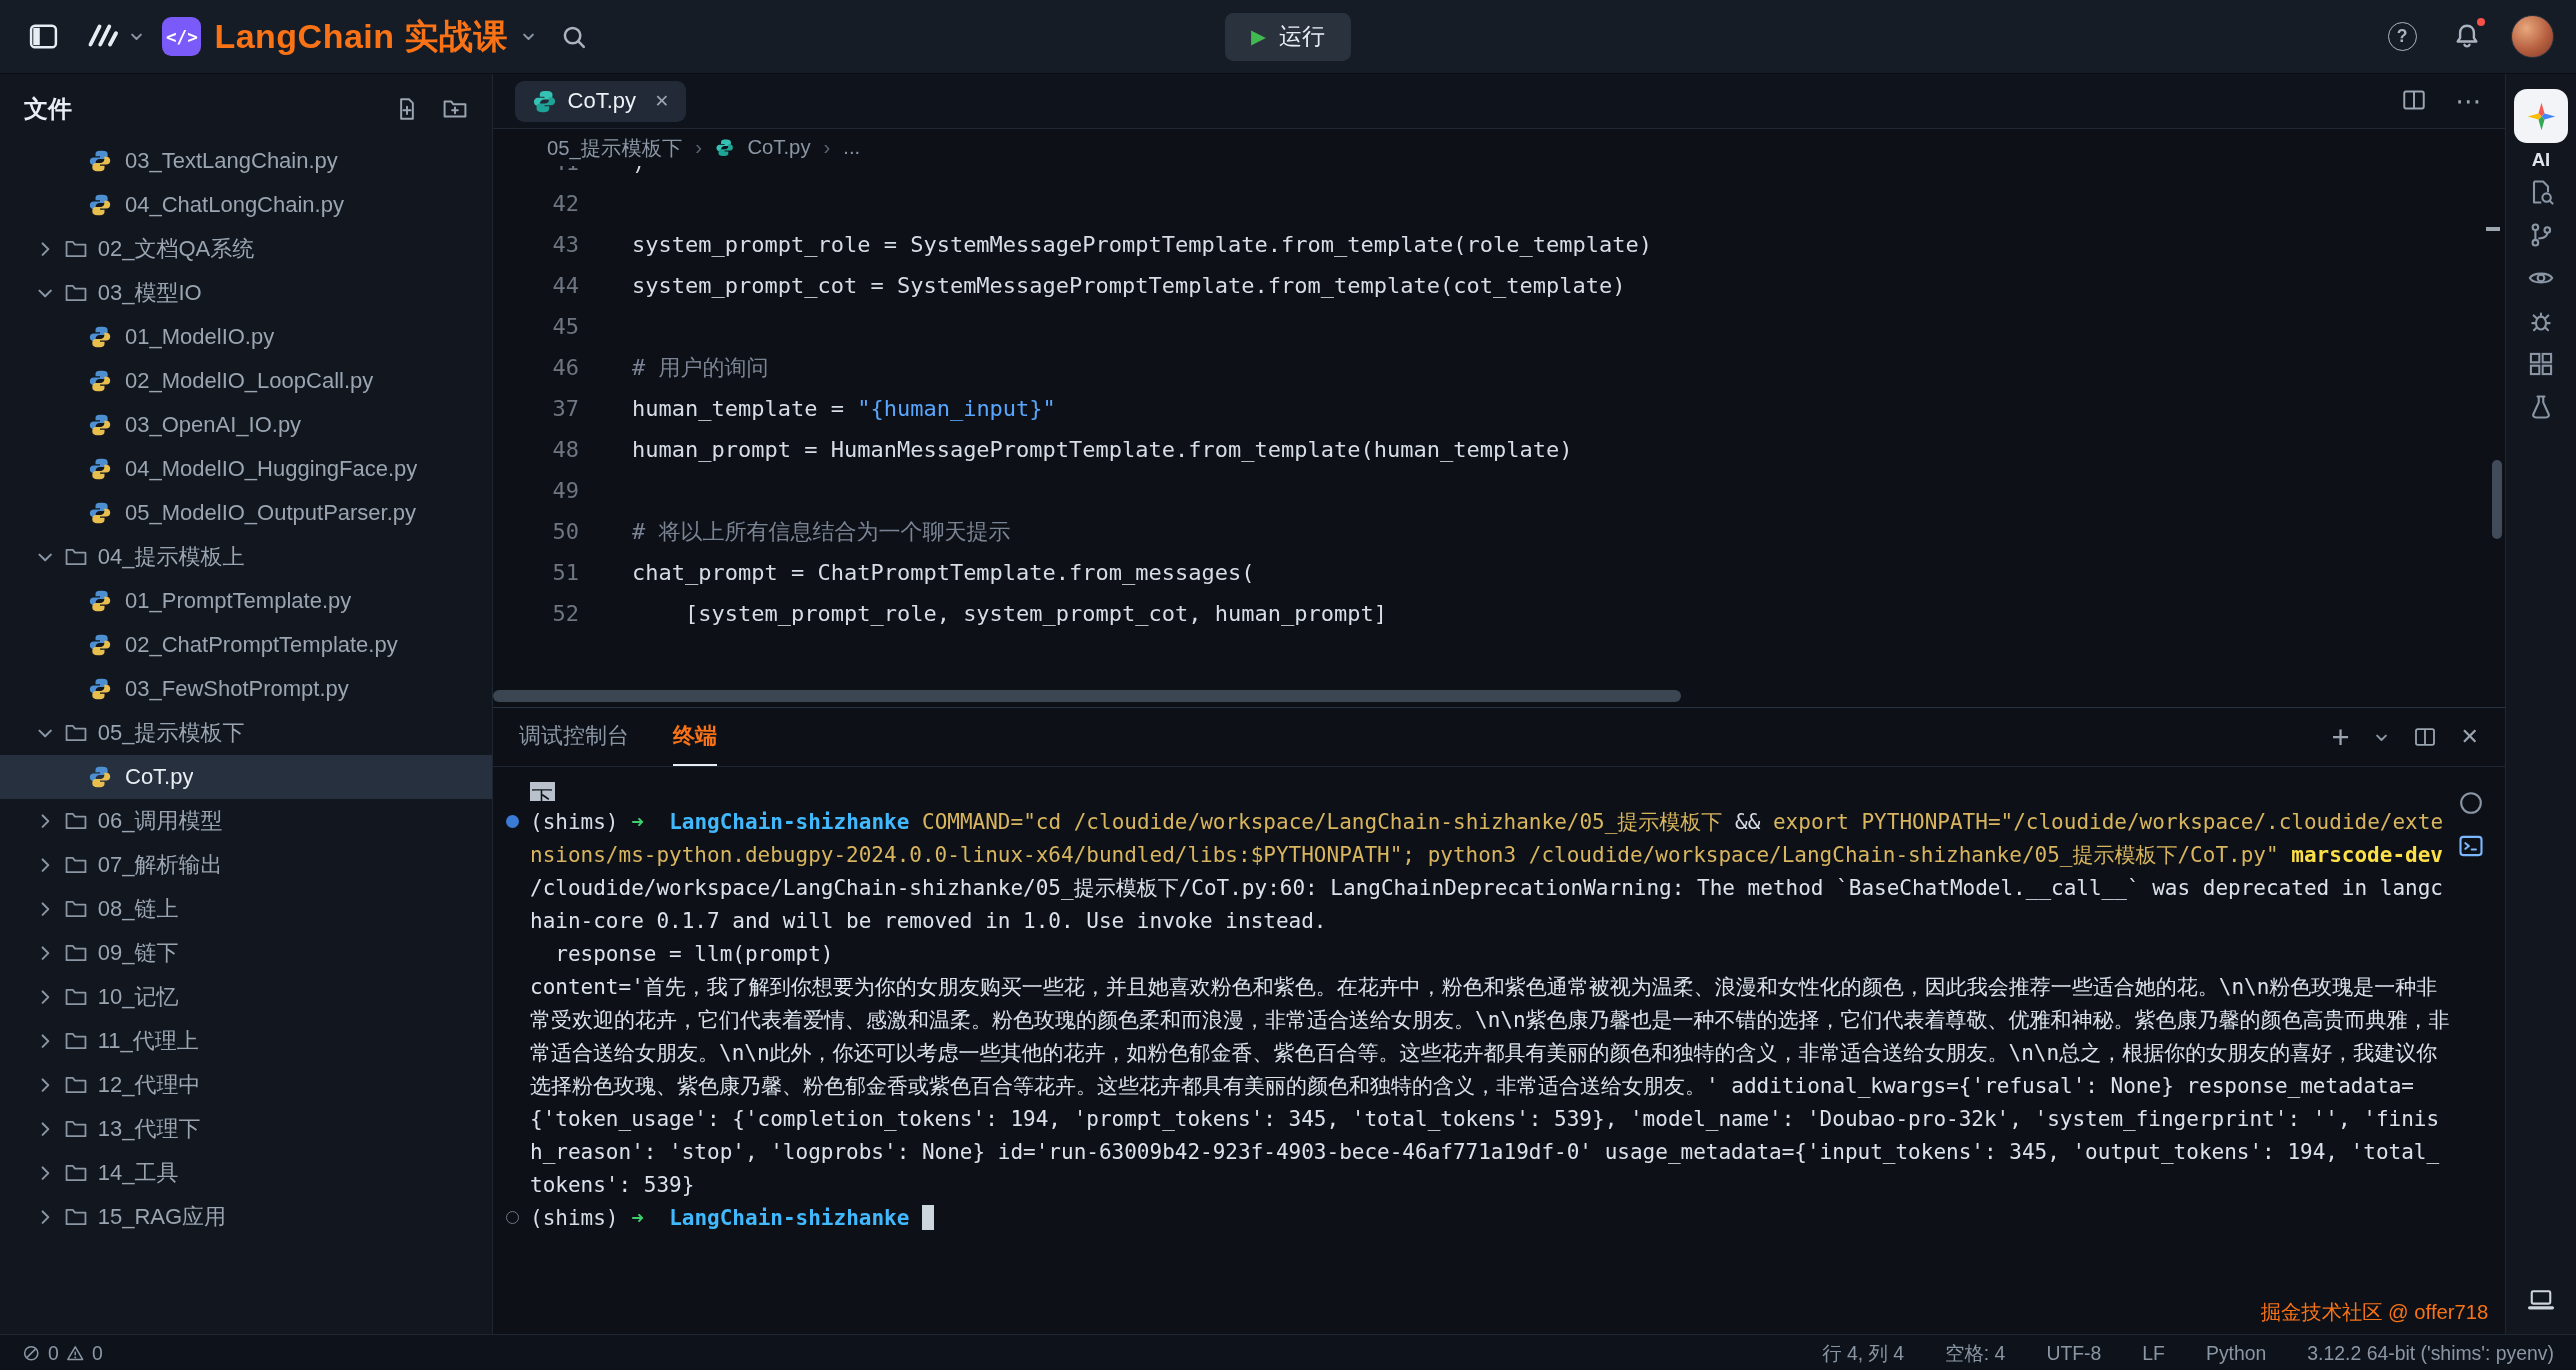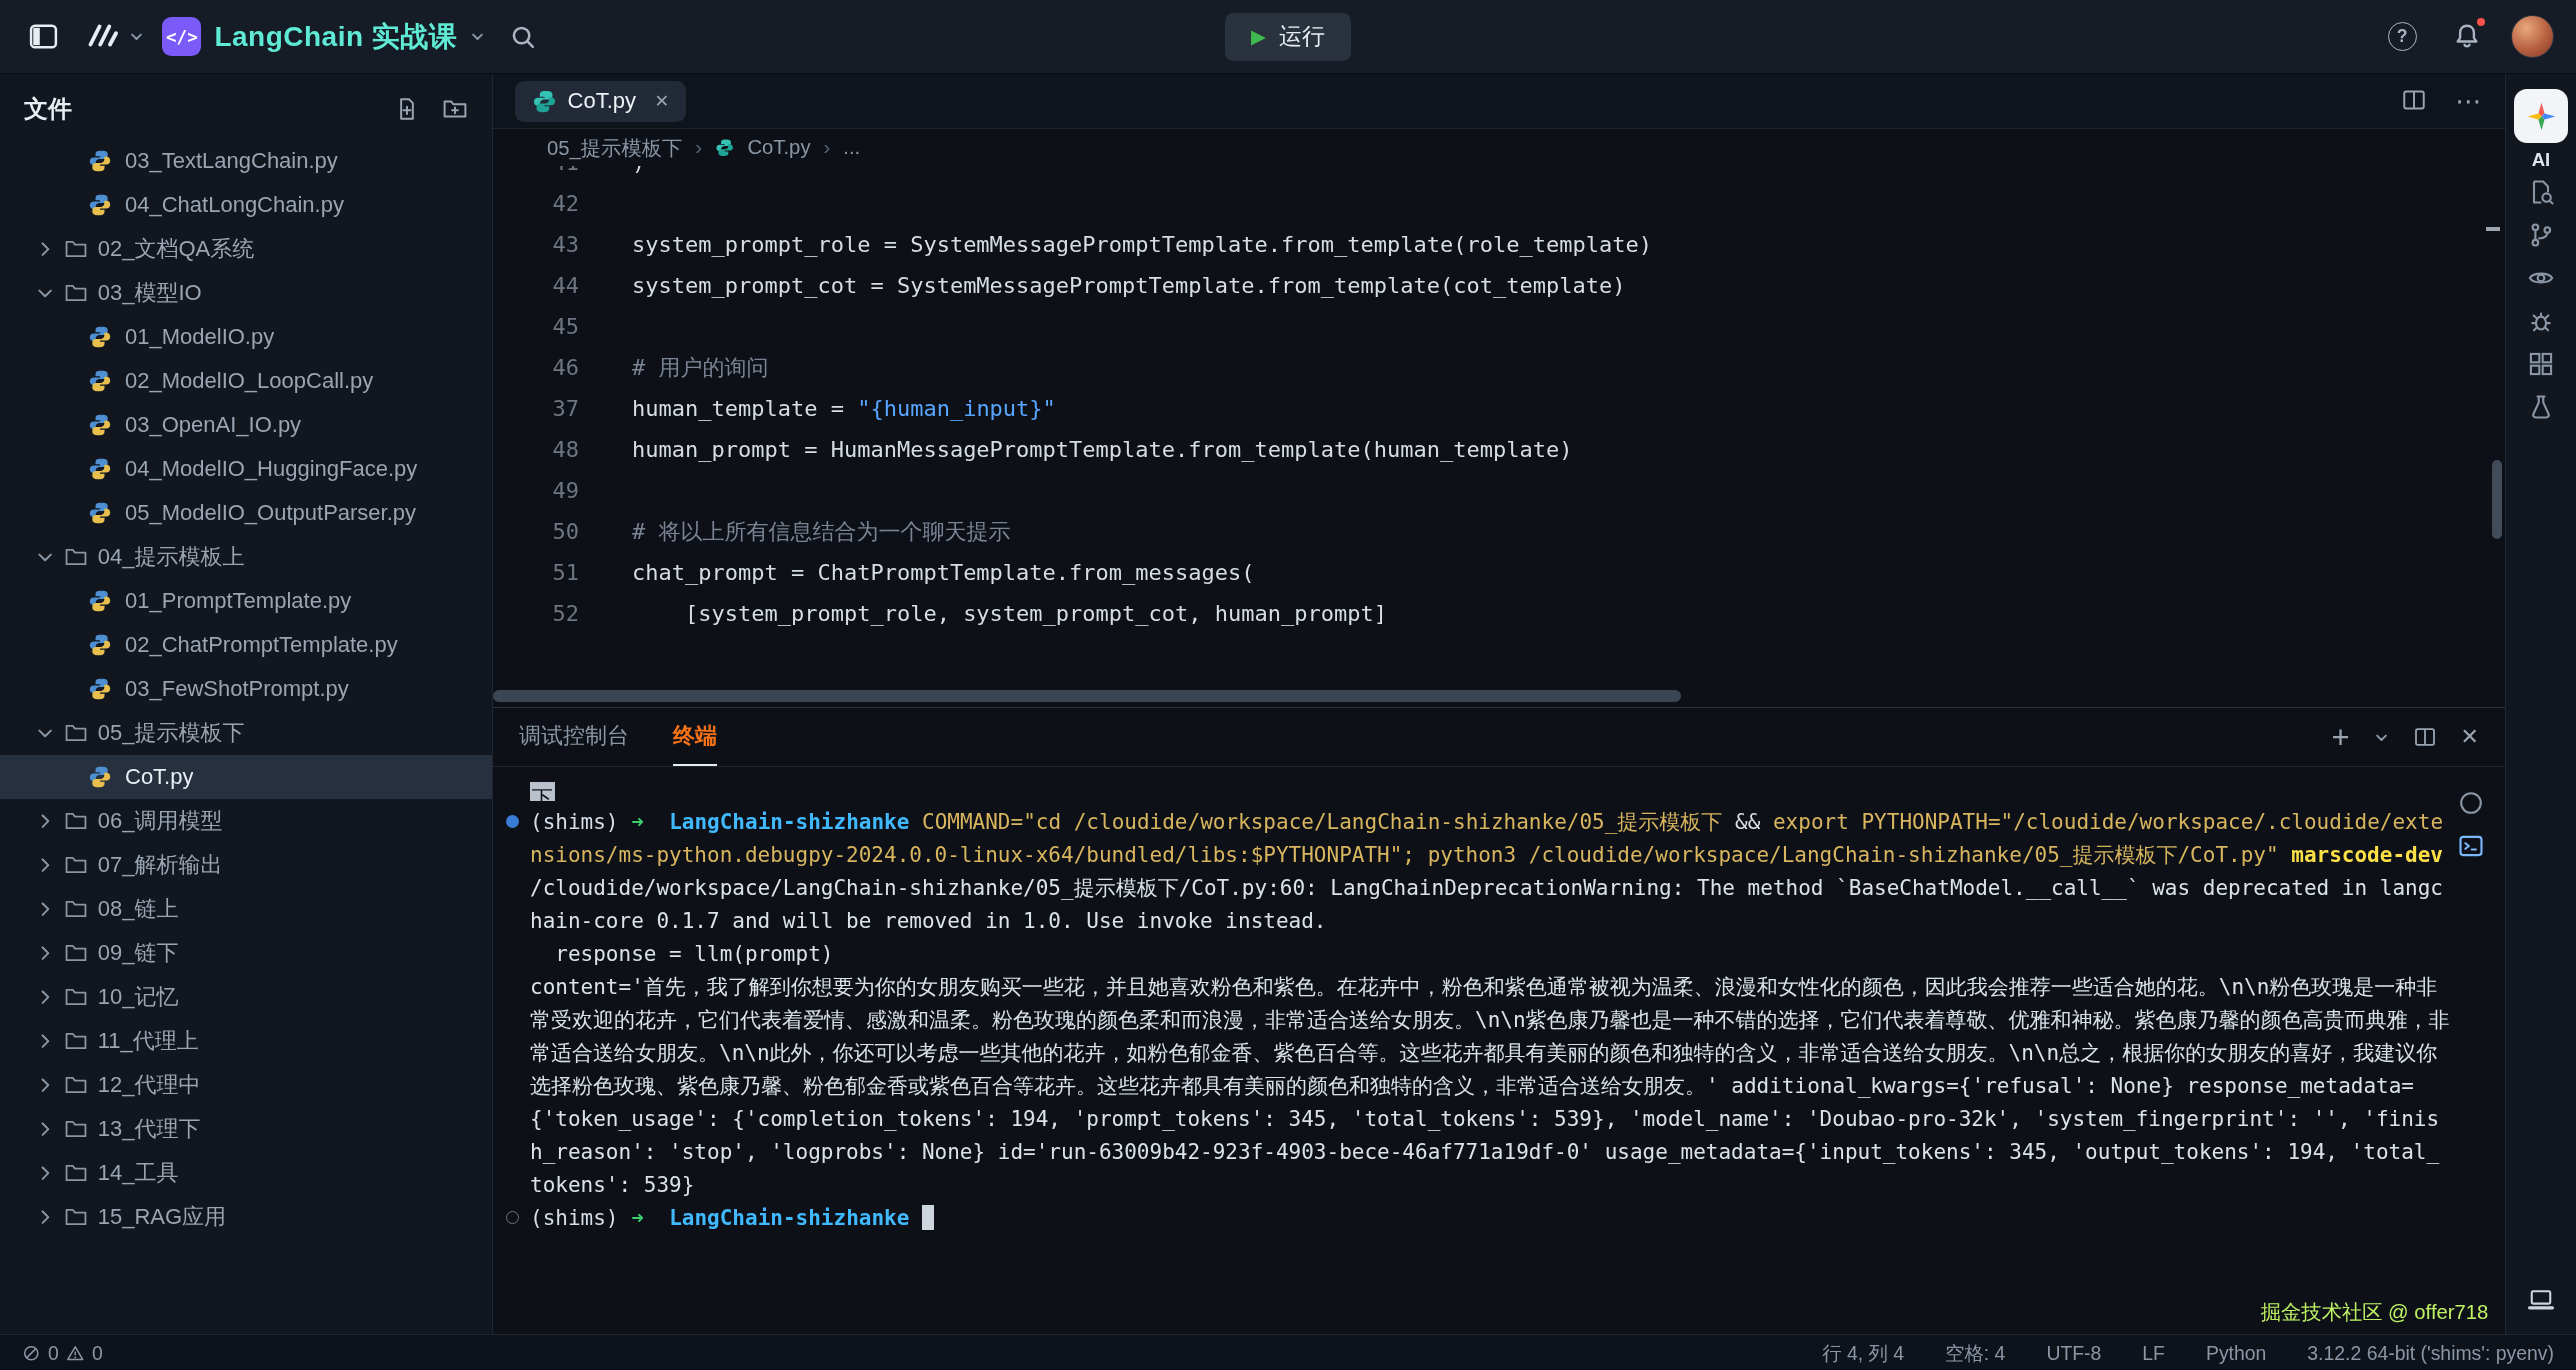--- a/index.html
+++ b/index.html
@@ -9,21 +9,21 @@
 
   
   .topbar { flex:0 0 74px; background:#161c26; display:grid; grid-template-columns:1fr auto 1fr; align-items:center; padding:0 22px; border-bottom:0.9px solid #0a0d12; }
   .tb-left { display:flex; align-items:center; gap:18.5px; }
   .tb-right { display:flex; align-items:center; gap:24px; justify-self:end; }
   .icon-btn { background:none; border:none; color:#aab4c0; display:flex; align-items:center; gap:7.4px; cursor:pointer; padding:5.5px; }
   .icon-btn svg { display:block; }
   .logo-btn { background:none; border:none; display:flex; align-items:center; gap:7.4px; cursor:pointer; }
   .ws-btn { background:none; border:none; display:flex; align-items:center; gap:13px; cursor:pointer; }
   .ws-badge { width:39px; height:39px; border-radius:9.2px; background:#7a5af8; color:#fff; font-weight:bold; font-size:17.6px; display:grid; place-items:center; font-family:"DejaVu Sans Mono", monospace; }
-  .ws-name { font-size:28px; font-weight:bold; color:#5eead4; letter-spacing:0.5px; }
+  .ws-name { font-size:34px; font-weight:bold; color:#f97316; letter-spacing:0.5px; }
   .chev-sm { color:#8b96a5; display:flex; }
   .run-btn { background:#2a323e; border:none; border-radius:8.3px; height:48px; padding:0 26px; display:flex; align-items:center; gap:13px; color:#e6edf3; font-size:23px; cursor:pointer; font-family:inherit; }
   .play { color:#3fb950; font-size:19.4px; }
   .help-circle { width:29px; height:29px; border:1.8px solid #aab4c0; border-radius:50%; display:grid; place-items:center; font-size:17.6px; font-weight:bold; color:#aab4c0; }
   .bell-wrap { position:relative; }
   .bell-dot { position:absolute; top:1.8px; right:1.8px; width:8.3px; height:8.3px; border-radius:50%; background:#f85149; }
   .avatar { width:43px; height:43px; border-radius:50%; background:radial-gradient(circle at 35% 30%, #e8a87c 0%, #b65f40 55%, #7e3a28 100%); border:0.9px solid #2a3340; cursor:pointer; }
 
   
   .main { flex:1; display:flex; min-height:0; }
@@ -93,21 +93,21 @@
   .t-deco.outline { border:1.8px solid #6e7681; }
   .t-prompt { color:#d6dde6; }
   .t-arrow { color:#3ecf6f; font-weight:bold; }
   .t-dir { color:#41b9ff; font-weight:bold; }
   .tk-yellow { color:#d8b55e; }
   .tk-green { color:#fde047;font-weight:bold; }
   .cursor { display:inline-block; width:12px; height:25px; background:#cdd5dd; vertical-align:text-bottom; }
   .term-rail { position:absolute; top:22px; right:20.3px; display:flex; flex-direction:column; gap:15px; color:#8b96a5; }
   .rail-ic { cursor:pointer; }
   .rail-ic svg { width:28px; height:28px; display:block; }
-  .watermark { position:absolute; right:16.6px; bottom:5.5px; font-family:"Liberation Sans", sans-serif; font-size:20.3px; color:#bef264; }
+  .watermark { position:absolute; right:16.6px; bottom:5.5px; font-family:"Liberation Sans", sans-serif; font-size:20.3px; color:#f97316; }
 
   
   .rightbar { flex:0 0 71px; background:#11161f; border-left:0.9px solid #1f2733; display:flex; flex-direction:column; align-items:center; padding:15px 0 13px; }
   .ai-wrap { display:flex; flex-direction:column; align-items:center; gap:5.5px; cursor:pointer; }
   .ai-btn { width:54px; height:54px; background:#f2f4f7; border-radius:13px; display:grid; place-items:center; }
   .ai-btn svg { width:33px; height:33px; }
   .ai-label { font-size:18.5px; font-weight:bold; color:#dfe5ec; }
   .rb-icon { width:43px; height:43px; display:grid; place-items:center; color:#8b96a5; background:none; border:none; cursor:pointer; }
   .rb-icon svg { width:28px; height:28px; display:block; }
   .rb-spacer { flex:1; }

